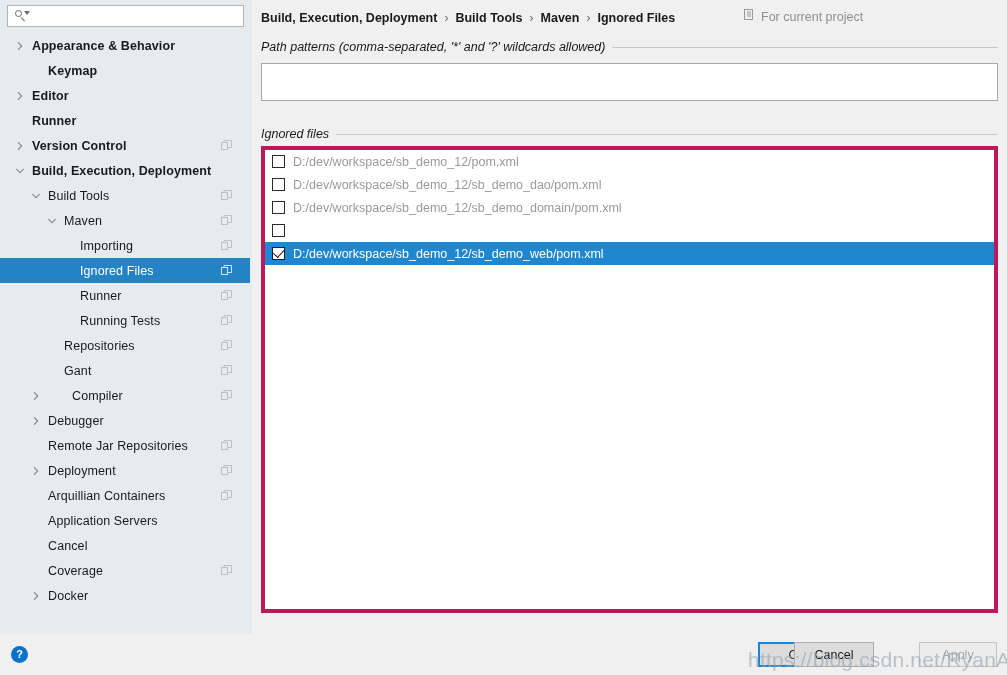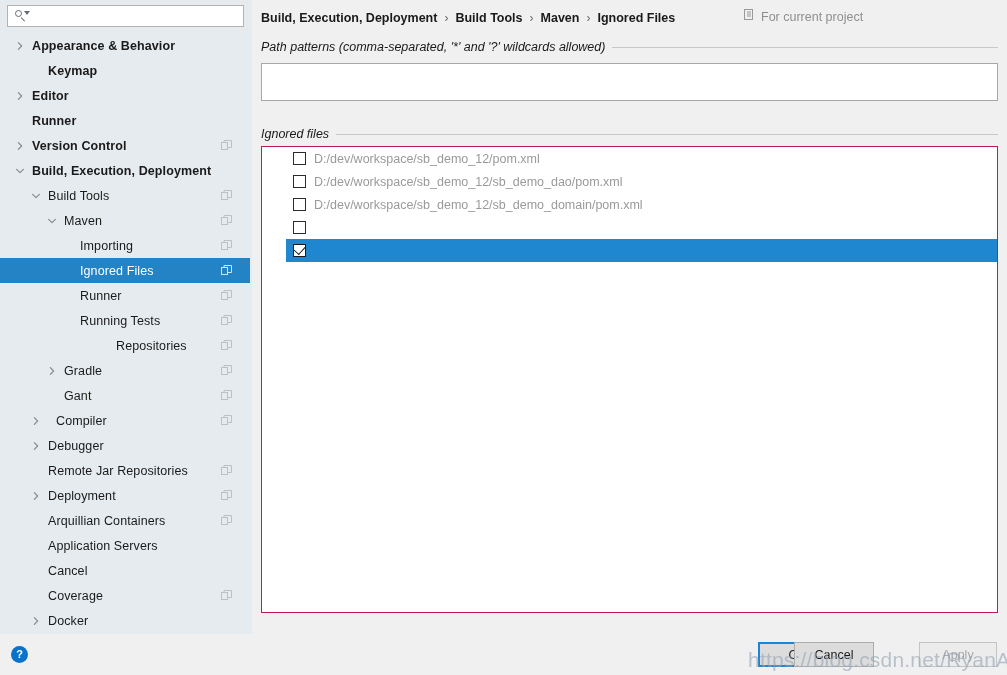--- a/index.html
+++ b/index.html
@@ -211,23 +211,22 @@
     padding: 4px 5px;
     resize: none;
   }
 
   #files-box {
     position: absolute;
     left: 9px; top: 146px;
     width: 737px;
     height: 467px;
     background: #ffffff;
-    border: 1px solid #be185d;
+    border: 4px solid #be185d;
     overflow: hidden;
-    padding-left: 24px;
   }
   .file-row {
     height: 23px;
     display: flex;
     align-items: center;
     padding-left: 7px;
     white-space: nowrap;
     cursor: default;
   }
   .file-row .cb {
@@ -430,52 +429,40 @@
             </svg></span>
         </div>
         <div class="tree-row">
           <span class="tree-label" style="margin-left: 80px;">Running Tests</span>
           <span class="copy-badge"><svg width="11" height="11" viewBox="0 0 11 11">
               <rect x="0.5" y="2.5" width="6" height="7" fill="none" stroke="#9aa0a6" stroke-width="1"></rect>
               <path d="M3 2.5 V0.5 H10.5 V7.5 H6.5" fill="none" stroke="#9aa0a6" stroke-width="1"></path>
             </svg></span>
         </div>
         <div class="tree-row">
-          <span class="tree-label" style="margin-left: 116px;">Repositories</span>
-          <span class="copy-badge"><svg width="11" height="11" viewBox="0 0 11 11">
-              <rect x="0.5" y="2.5" width="6" height="7" fill="none" stroke="#9aa0a6" stroke-width="1"></rect>
-              <path d="M3 2.5 V0.5 H10.5 V7.5 H6.5" fill="none" stroke="#9aa0a6" stroke-width="1"></path>
-            </svg></span>
-        </div>
-        <div class="tree-row">
-          <span class="chev" style="left: 46px;">
-            <svg width="10" height="10" viewBox="0 0 10 10">
-              <path d="M3.4 1.6 L6.6 5 L3.4 8.4" fill="none" stroke="#8a8f94" stroke-width="1.3" stroke-linecap="round" stroke-linejoin="round"></path>
-            </svg>
-          </span>
-          <span class="tree-label" style="margin-left: 64px;">Gradle</span>
+          <span class="tree-label" style="margin-left: 64px;">Repositories</span>
           <span class="copy-badge"><svg width="11" height="11" viewBox="0 0 11 11">
               <rect x="0.5" y="2.5" width="6" height="7" fill="none" stroke="#9aa0a6" stroke-width="1"></rect>
               <path d="M3 2.5 V0.5 H10.5 V7.5 H6.5" fill="none" stroke="#9aa0a6" stroke-width="1"></path>
             </svg></span>
         </div>
         <div class="tree-row">
           <span class="tree-label" style="margin-left: 64px;">Gant</span>
           <span class="copy-badge"><svg width="11" height="11" viewBox="0 0 11 11">
               <rect x="0.5" y="2.5" width="6" height="7" fill="none" stroke="#9aa0a6" stroke-width="1"></rect>
               <path d="M3 2.5 V0.5 H10.5 V7.5 H6.5" fill="none" stroke="#9aa0a6" stroke-width="1"></path>
             </svg></span>
         </div>
         <div class="tree-row">
           <span class="chev" style="left: 30px;">
             <svg width="10" height="10" viewBox="0 0 10 10">
               <path d="M3.4 1.6 L6.6 5 L3.4 8.4" fill="none" stroke="#8a8f94" stroke-width="1.3" stroke-linecap="round" stroke-linejoin="round"></path>
             </svg>
           </span>
-          <span class="tree-label" style="margin-left: 56px;">Compiler</span>
+          <span class="tree-label" style="margin-left: 72px;">Compiler</span>
           <span class="copy-badge"><svg width="11" height="11" viewBox="0 0 11 11">
               <rect x="0.5" y="2.5" width="6" height="7" fill="none" stroke="#9aa0a6" stroke-width="1"></rect>
               <path d="M3 2.5 V0.5 H10.5 V7.5 H6.5" fill="none" stroke="#9aa0a6" stroke-width="1"></path>
             </svg></span>
         </div>
         <div class="tree-row">
           <span class="chev" style="left: 30px;">
             <svg width="10" height="10" viewBox="0 0 10 10">
               <path d="M3.4 1.6 L6.6 5 L3.4 8.4" fill="none" stroke="#8a8f94" stroke-width="1.3" stroke-linecap="round" stroke-linejoin="round"></path>
             </svg>
@@ -585,20 +572,21 @@
           <span class="cb"></span>
           <span class="fname">D:/dev/workspace/sb_demo_12/sb_demo_domain/pom.xml</span>
         </div>
         <div class="file-row">
           <span class="cb"></span>
         </div>
         <div class="file-row sel">
           <span class="cb">
             <span class="tick"></span>
           </span>
+          <span class="fname">D:/dev/workspace/sb_demo_12/sb_demo_web/pom.xml</span>
         </div>
       </div>
   </div>
 
   <div id="bottom">
     <div id="help-btn">?</div>
   </div>
 
   <div class="dlg-btn" id="ok-btn">OK</div>
   <div class="dlg-btn" id="cancel-btn">Cancel</div>

